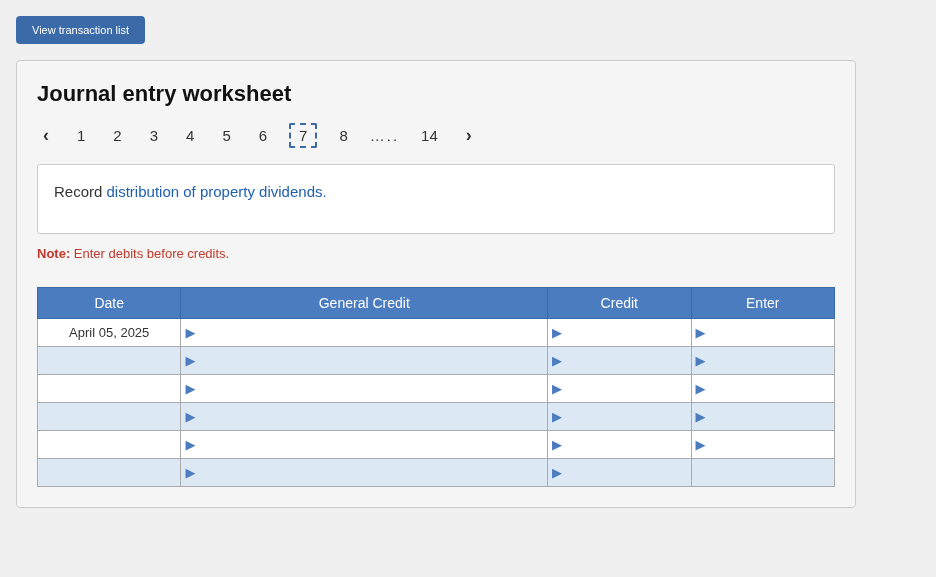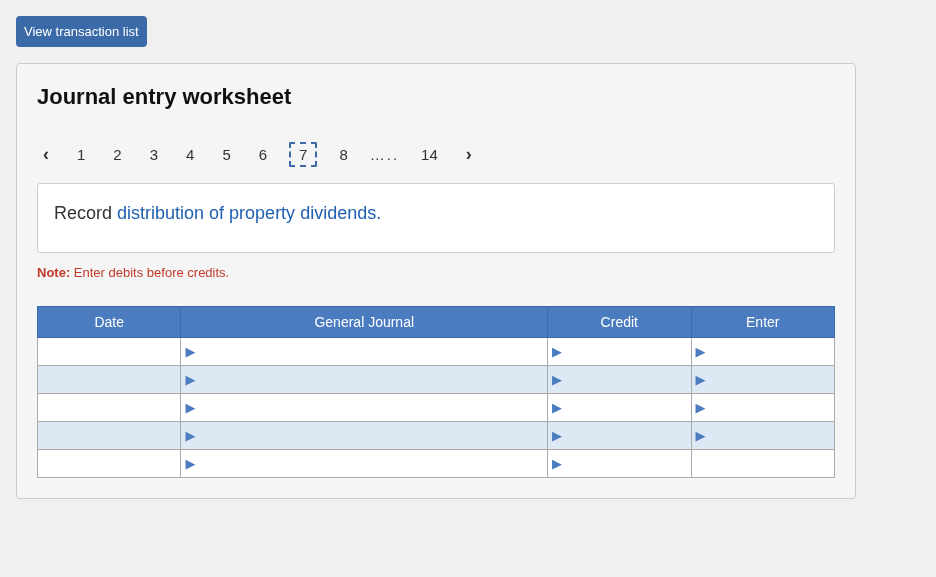--- a/index.html
+++ b/index.html
@@ -8,40 +8,40 @@
       font-size: 14px;
       background: #f0f0f0;
       padding: 16px;
       color: #333;
     }
 
     .view-transaction-btn {
       background-color: #3a6ba8;
       color: white;
       border: none;
-      padding: 8px 8px;
+      padding: 8px 16px;
       border-radius: 4px;
       cursor: pointer;
-      font-size: 13px;
+      font-size: 11px;
       margin-bottom: 16px;
       display: inline-block;
     }
 
     .worksheet-container {
       background: #f5f5f5;
       border: 1px solid #ccc;
       border-radius: 4px;
       padding: 20px;
       max-width: 840px;
     }
 
     .worksheet-title {
       font-size: 22px;
       font-weight: bold;
-      margin-bottom: 32px;
+      margin-bottom: 16px;
       color: #111;
     }
 
     .pagination {
       display: flex;
       align-items: center;
       gap: 16px;
       margin-bottom: 16px;
       font-size: 15px;
       color: #333;
@@ -76,21 +76,21 @@
       background: white;
       border: 1px solid #ccc;
       border-radius: 3px;
       padding: 16px;
       margin-bottom: 12px;
       min-height: 70px;
     }
 
     .description-text {
       color: #333;
-      font-size: 18px;
+      font-size: 15px;
       line-height: 1.5;
     }
 
     .description-text .highlight-blue {
       color: #2060b0;
     }
 
     .note-text {
       color: #c0392b;
       font-size: 13px;
@@ -204,27 +204,48 @@
 
   <div class="note-text">
     <span class="note-label">Note:</span>
     <span>Enter debits before credits.</span>
   </div>
 
   <table class="journal-table">
     <thead>
       <tr>
         <th style="width:18%">Date</th>
-        <th style="width:46%">General Journal</th>
+        <th style="width:46%">General Credit</th>
         <th style="width:18%">Credit</th>
         <th style="width:18%">Enter</th>
       </tr>
     </thead>
     <tbody>
 
+      <tr>
+        <td class="date-cell">April 05, 2025</td>
+        <td>
+          <div class="cell-input-wrapper">
+            <span class="arrow">▶</span>
+            <input type="text" style="">
+          </div>
+        </td>
+        <td>
+          <div class="cell-input-wrapper">
+            <span class="arrow">▶</span>
+            <input type="text" style="">
+          </div>
+        </td>
+        <td>
+          <div class="cell-input-wrapper">
+            <span class="arrow">▶</span>
+            <input type="text" style="">
+          </div>
+        </td>
+      </tr>
 
       <tr>
         <td class="date-cell"></td>
         <td>
           <div class="cell-input-wrapper">
             <span class="arrow">▶</span>
             <input type="text" style="">
           </div>
         </td>
         <td>

